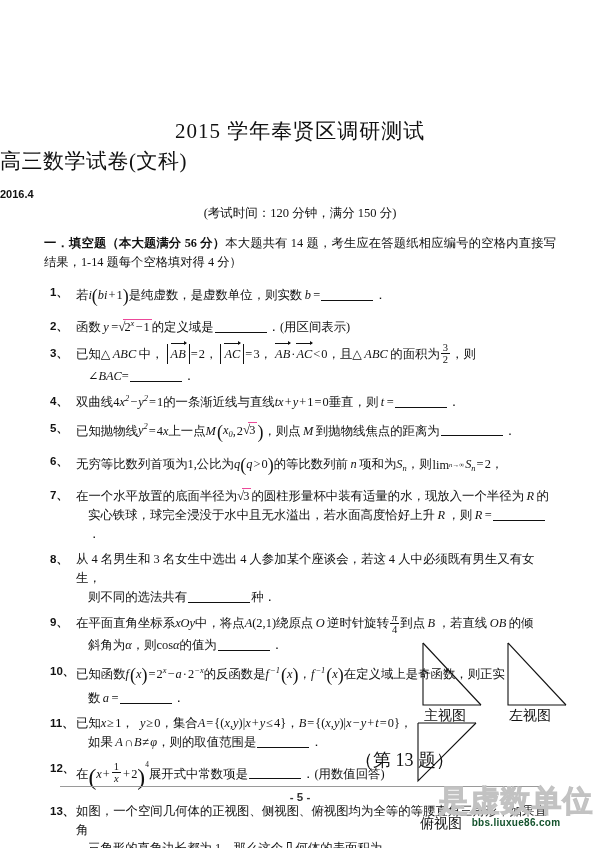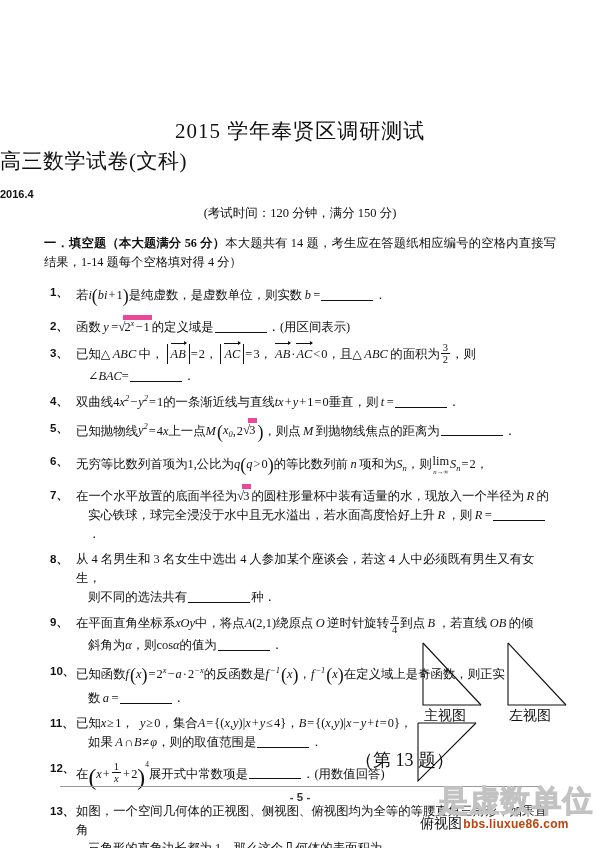--- a/index.html
+++ b/index.html
@@ -73,40 +73,40 @@
     vertical-align: middle; text-align: center;
     font-size: 0.85em; line-height: 1.05;
     margin: 0 1px; position: relative; top: -0.15em;
   }
   .frac .num { border-bottom: 1px solid #111; padding: 0 2px; }
   .frac .den { padding: 0 2px; }
 
   .sqrt { display: inline-block; white-space: nowrap; }
   .sqrt > .rad { font-size: 1.05em; }
   .sqrt > .rc {
-    border-top: 5px solid #ec4899; padding: 0 2px 0 1px;
+    border-top: 1px solid #ec4899; padding: 0 2px 0 1px;
     margin-left: -2px;
   }
   sup { font-size: 0.68em; vertical-align: super; }
   sub { font-size: 0.68em; vertical-align: sub; }
 
   .vec { display: inline-block; position: relative; padding-top: 1px; }
   .vec::before {
     content: ""; position: absolute; left: 0; right: 0; top: -1px;
     border-top: 1px solid #111;
   }
   .vec::after {
     content: ""; position: absolute; right: -1px; top: -3px;
     border-left: 3px solid #111;
     border-top: 2px solid transparent; border-bottom: 2px solid transparent;
   }
   .abs { display: inline-block; padding: 0 3px; border-left: 1px solid #111; border-right: 1px solid #111; }
 
   .lim {
-    display: inline-flex; flex-direction: column; align-items: center;
+    display: inline-flex; flex-direction: row; align-items: center;
     vertical-align: middle; line-height: 1; margin: 0 1px;
   }
   .lim .lt { font-size: 1em; }
   .lim .lb { font-size: 0.55em; margin-top: 1px; }
 
   .bigparen { font-size: 1.45em; vertical-align: -0.18em; font-weight: 300; }
   .setbrace { font-style: normal; }
 
   
   .figs { position: absolute; left: 0; top: 0; width: 600px; height: 848px; pointer-events: none; }
@@ -138,21 +138,21 @@
     pointer-events: none; user-select: none;
   }
   .wm-cn {
     font-size: 30px; font-weight: bold; letter-spacing: 1px;
     color: #d8d8d8;
     -webkit-text-stroke: 1px #c2c2c2;
     line-height: 1;
     font-family: "Liberation Sans", sans-serif;
   }
   .wm-url {
-    font-size: 12px; font-weight: bold; color: #c2410c;
+    font-size: 10px; font-weight: bold; color: #14532d;
     font-family: "Liberation Sans", sans-serif;
     letter-spacing: 0.3px; margin-top: 1px;
   }
 </style>
 </head>
 <body>
 
 <div class="page">
 
   <div class="header">

